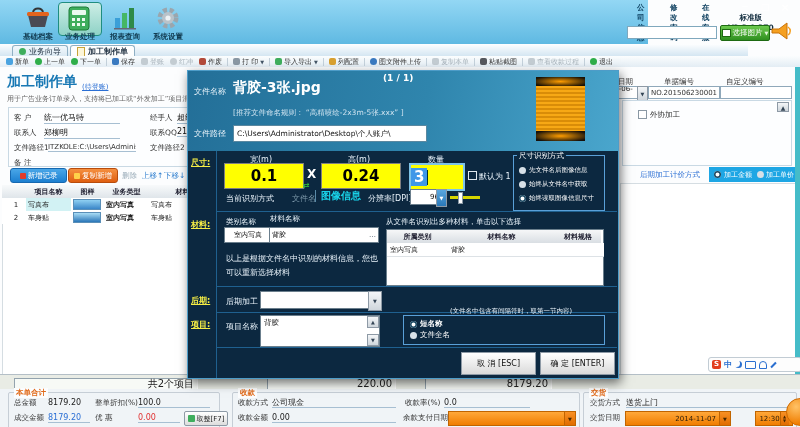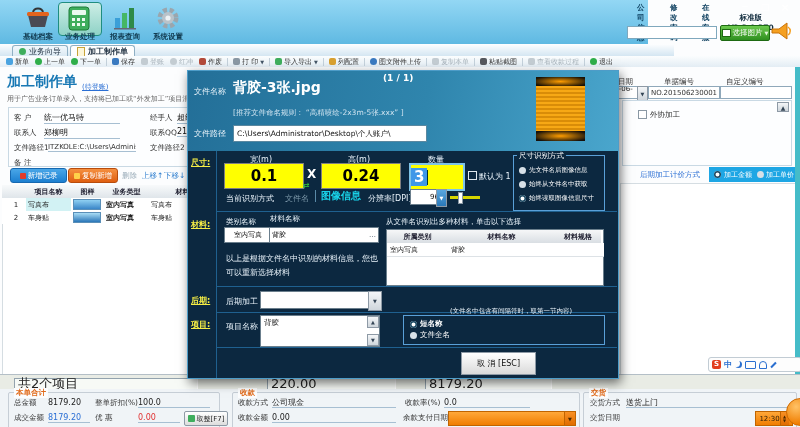--- a/index.html
+++ b/index.html
@@ -17,21 +17,21 @@
   .toplink{font-size:7.5px;color:#0c3e5e;font-weight:bold;}
   .winbtn{font-size:9px;color:#fff;font-weight:bold;width:16px;text-align:center;}
   .navlbl{font-size:7.5px;color:#123c52;font-weight:bold;text-align:center;}
   #navsel{left:58px;top:2px;width:42px;height:32px;border-radius:4px;
     border:1px solid #1f8d80;background:linear-gradient(#cdeee6,#8fd2c6);}
   #imgsearch{left:627px;top:26px;width:88px;height:11px;background:#fff;border:1px solid #7fa8bd;}
   #selimgbtn{left:720px;top:25px;width:48px;height:14px;border:1px solid #1d6a12;border-radius:2px;
     background:linear-gradient(#6cc94e,#2e8f1f);color:#fff;font-size:7.5px;
     display:flex;align-items:center;justify-content:center;gap:2px;}
   
-  #tabbar{left:0;top:44px;width:674px;height:12px;
+  #tabbar{left:0;top:44px;width:748px;height:12px;
     background:linear-gradient(#fdfeff,#d4e6f2);border-bottom:1px solid #9fb9ca;}
   .tab{position:absolute;top:1px;height:11px;border:1px solid #8fb0c4;border-bottom:none;
     border-radius:3px 3px 0 0;font-size:8px;color:#234;display:flex;align-items:center;
     gap:3px;padding:0 6px;background:linear-gradient(#f2f8fc,#d9e8f2);}
   .tab.active{background:#fdfefe;font-weight:bold;}
   
   #toolbar{left:0;top:56px;width:800px;height:11px;display:flex;align-items:center;
     background:linear-gradient(#fbfdfe,#e3edf4);border-bottom:1px solid #b9c9d4;
     font-size:7px;color:#333;padding-left:3px;}
   .tbtn{display:inline-flex;align-items:center;gap:2px;padding:0 3px;white-space:nowrap;}
@@ -47,21 +47,21 @@
     display:flex;align-items:center;justify-content:center;gap:2px;}
   
   .gh{position:absolute;height:13px;background:linear-gradient(#f8fafb,#dfe5ea);
     border-right:1px solid #c3cad0;border-bottom:1px solid #b9c2c9;font-size:7px;font-weight:bold;
     color:#223;display:flex;align-items:center;justify-content:center;}
   .gc{position:absolute;height:13px;background:#fff;border-right:1px solid #e1e6ea;
     border-bottom:1px solid #dfe4e8;font-size:7px;color:#222;display:flex;align-items:center;padding-left:2px;}
   
   #statusrow{left:0;top:374px;width:800px;height:15px;background:#e9ece5;border-top:1px solid #b4bfc7;}
   .sbox{position:absolute;height:10px;background:#f7faf6;border:1px solid;
-    border-color:#93a3ae #fff #fff #93a3ae;font-size:13px;color:#222;padding:0 3px;line-height:10px;}
+    border-color:#93a3ae #fff #fff #93a3ae;font-size:10px;color:#222;padding:0 3px;line-height:10px;text-align:right;}
   
   .fs{position:absolute;border:1px solid #c6ced6;border-radius:2px;}
   .fsleg{position:absolute;font-size:7.5px;font-weight:bold;color:#e06a1a;background:#fcfdfe;padding:0 2px;}
   .red{color:#e03030;}
   .blue{color:#2b6fd4;}
   .ocmb{position:absolute;background:linear-gradient(#ffa83a,#f07d00);border:1px solid #c06400;
     display:flex;align-items:center;justify-content:flex-end;font-size:7px;color:#30200a;}
   .ocar{width:10px;height:100%;background:linear-gradient(#f89024,#e06c00);
     display:flex;align-items:center;justify-content:center;color:#4a2800;font-size:5px;border-left:1px solid #c06400;}
   
@@ -401,20 +401,26 @@
       <span class="ocar">
         <span>▼</span>
       </span>
     </div>
 
   <div class="fs" style="left:583px;top:392px;width:212px;height:42px;"></div>
   <span class="fsleg" style="left:589px;top:388px;">交货</span>
   <span class="ab t75" style="left:590px;top:399px;">交货方式</span>
   <span class="ab t8 und" style="left:626px;top:398px;width:162px;">送货上门</span>
   <span class="ab t75" style="left:590px;top:414px;">交货日期</span>
+  <div class="ocmb" style="left:625px;top:411px;width:104px;height:13px;">
+    <span style="margin-right:3px;">2014-11-07</span>
+    <span class="ocar">
+        <span>▼</span>
+      </span>
+  </div>
   <div class="ocmb" style="left:755px;top:411px;width:36px;height:13px;justify-content:center;">
     <span>12:30</span>
     <span class="ocar" style="width:8px;flex-direction:column;font-size:4px;line-height:4px;">
         <span>▲</span>
         <span>▼</span>
       </span>
   </div>
   <div class="ab" style="left:786px;top:398px;width:26px;height:26px;border-radius:50%;background:radial-gradient(circle at 35% 30%,#ffc266,#f07d00 70%);border:1px solid #d06a00;"></div>
 
   <div class="ab" id="modal">
@@ -466,21 +472,21 @@
     <div class="mfs" style="left:325px;top:84px;width:90px;height:54px;"></div>
     <span class="mfsleg" style="left:329px;top:80px;">尺寸识别方式</span>
     <span class="rdo" style="left:331px;top:96px;"></span>
     <span class="ab" style="left:341px;top:95px;font-size:6.5px;color:#fff;">先文件名后图像信息</span>
     <span class="rdo" style="left:331px;top:110px;"></span>
     <span class="ab" style="left:341px;top:109px;font-size:6.5px;color:#fff;">始终从文件名中获取</span>
     <span class="rdo sel" style="left:331px;top:124px;"></span>
     <span class="ab" style="left:341px;top:123px;font-size:6.5px;color:#fff;">始终读取图像信息尺寸</span>
 
     <span class="ab mw" style="left:38px;top:122px;">当前识别方式</span>
-    <span class="ab" style="left:97px;top:122px;font-size:8px;color:#7f9bac;">文件名</span>
+    <span class="ab" style="left:104px;top:122px;font-size:8px;color:#7f9bac;">文件名</span>
     <div class="ab" style="left:127px;top:119px;width:1px;height:12px;background:#5a8aa8;"></div>
     <span class="ab" style="left:133px;top:118px;font-size:10px;font-weight:bold;color:#19d2e8;">图像信息</span>
     <span class="ab mw" style="left:180px;top:122px;">分辨率[DPI]</span>
     <div class="wbox" style="left:222px;top:118px;width:26px;height:14px;justify-content:flex-end;">
         <span>96</span>
       </div>
     <div class="ab arrbox" style="left:248px;top:118px;width:9px;height:16px;background:linear-gradient(#5aa8e0,#2a78b8);color:#fff;">
         <span>▼</span>
       </div>
     <div class="ab" style="left:262px;top:125px;width:30px;height:3px;background:#d6d600;"></div>
@@ -536,15 +542,18 @@
     <div class="mfs" style="left:215px;top:244px;width:200px;height:28px;"></div>
     <span class="rdo sel" style="left:222px;top:250px;"></span>
     <span class="ab" style="left:232px;top:248px;font-size:7.5px;font-weight:bold;color:#fff;">短名称</span>
     <span class="ab nw" style="left:262px;top:236px;font-size:6.5px;color:#e9f3fa;">(文件名中包含有间隔符时，取第一节内容)</span>
     <span class="rdo" style="left:222px;top:261px;"></span>
     <span class="ab" style="left:232px;top:259px;font-size:7.5px;color:#fff;">文件全名</span>
 
     <div class="mbtn" style="left:273px;top:281px;">
         <span>取 消 [ESC]</span>
       </div>
+    <div class="mbtn" style="left:352px;top:281px;">
+        <span>确 定 [ENTER]</span>
+      </div>
   </div>
 
 </div>
 
 </body></html>

